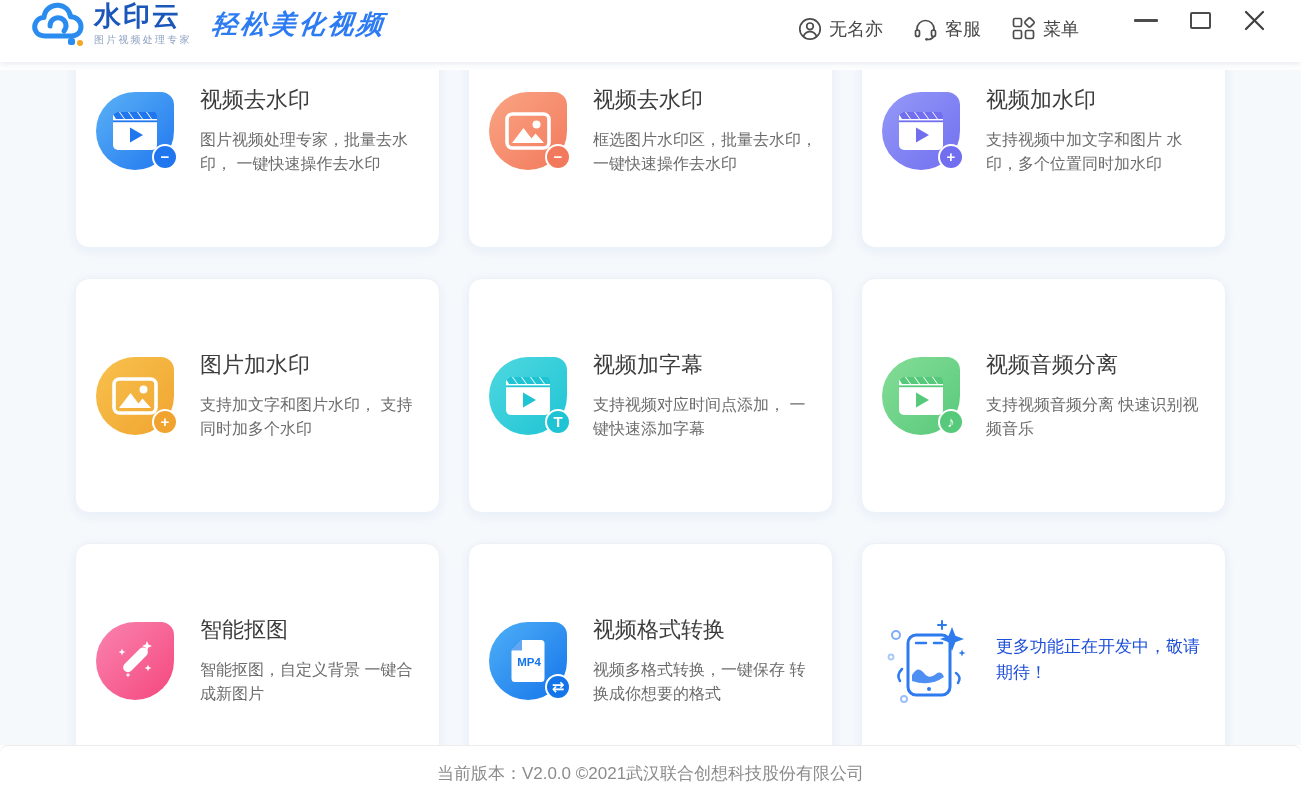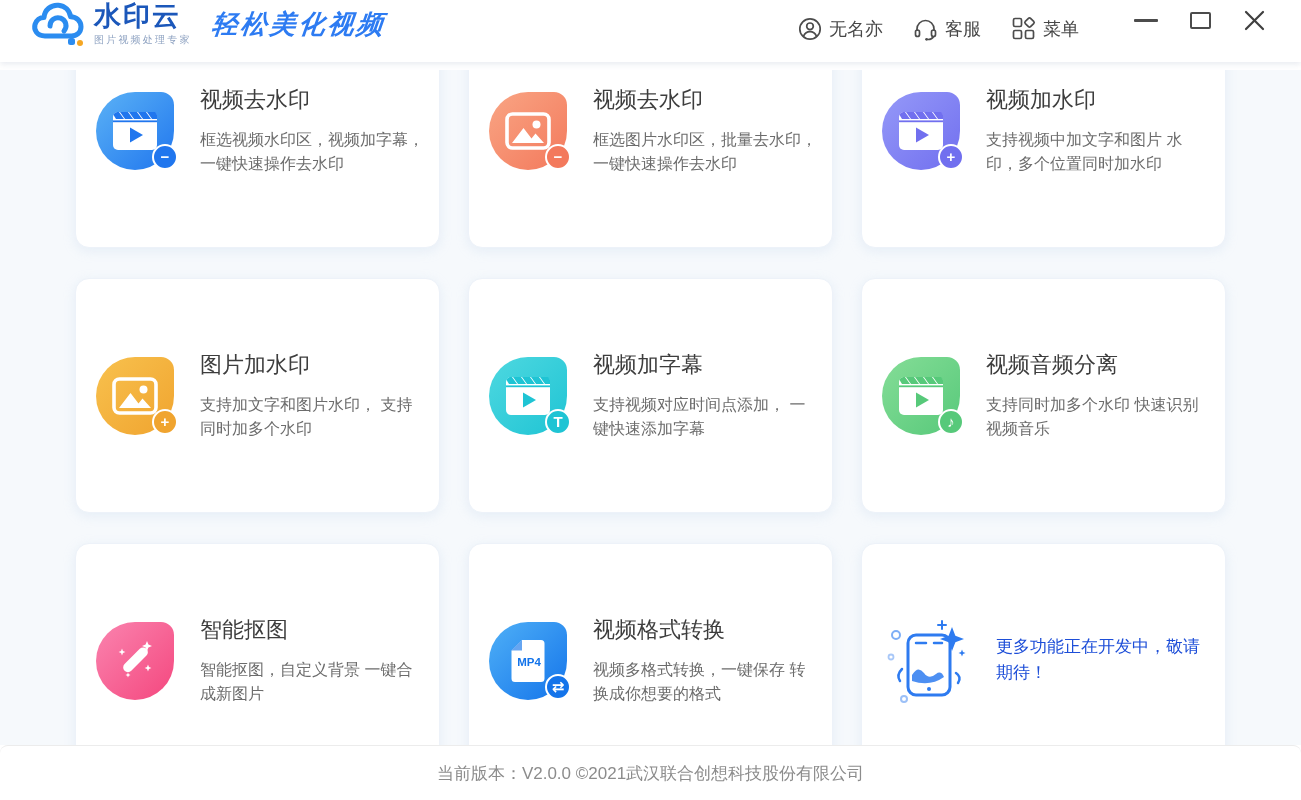--- a/index.html
+++ b/index.html
@@ -131,21 +131,21 @@
                 <path d="M43 1 l2 2.8 V8 h-5 l-5-7 Z"></path>
               </g>
     <rect x="1" y="9.4" width="44" height="1.8" fill="#2076ee"></rect>
     <path d="M18 16.5 L31 24 L18 31.5 Z" fill="#2076ee"></path>
             </svg>
           </div>
           <span class="badge" style="background: rgb(32, 118, 238);">−</span>
         </div>
     <div class="card-text">
       <div class="card-title">视频去水印</div>
-      <div class="card-desc">框选视频水印区，视频加字幕， 一键快速操作去水印</div>
+      <div class="card-desc">图片视频处理专家，批量去水印， 一键快速操作去水印</div>
     </div>
   </div>
       <div class="card">
     <div class="icon-wrap">
           <div class="blob" style="background: linear-gradient(135deg, rgb(249, 165, 132), rgb(243, 121, 92));">
             <svg width="46" height="38" viewBox="0 0 46 38">
     <rect x="2" y="2" width="42" height="34" rx="5.5" fill="none" stroke="#fff" stroke-width="3.6"></rect>
     <circle cx="31.5" cy="12.5" r="4" fill="#fff"></circle>
     <path d="M7 31 L18.5 16 L26.5 26.5 L30.5 21.5 L39 31 Z" fill="#fff"></path>
             </svg>
@@ -232,21 +232,21 @@
                 <path d="M43 1 l2 2.8 V8 h-5 l-5-7 Z"></path>
               </g>
     <rect x="1" y="9.4" width="44" height="1.8" fill="#57c97a"></rect>
     <path d="M18 16.5 L31 24 L18 31.5 Z" fill="#57c97a"></path>
             </svg>
           </div>
           <span class="badge" style="background: rgb(87, 201, 122);">♪</span>
         </div>
     <div class="card-text">
       <div class="card-title">视频音频分离</div>
-      <div class="card-desc">支持同时加多个水印 快速识别视频音乐</div>
+      <div class="card-desc">支持视频音频分离 快速识别视频音乐</div>
     </div>
   </div>
       <div class="card">
     <div class="icon-wrap">
           <div class="blob" style="background: linear-gradient(135deg, rgb(250, 132, 175), rgb(244, 71, 126));">
             <svg width="48" height="48" viewBox="0 0 48 48">
               <g fill="#fff">
     <rect x="19.5" y="7" width="9.5" height="31" rx="4.75" transform="rotate(45 24 23)"></rect>
     <path d="M36 4 L37.4 7.6 L41 9 L37.4 10.4 L36 14 L34.6 10.4 L31 9 L34.6 7.6 Z"></path>
                 <path d="M11 11.6 L11.952 14.048 L14.4 15 L11.952 15.952 L11 18.4 L10.048 15.952 L7.6 15 L10.048 14.048 Z"></path>

